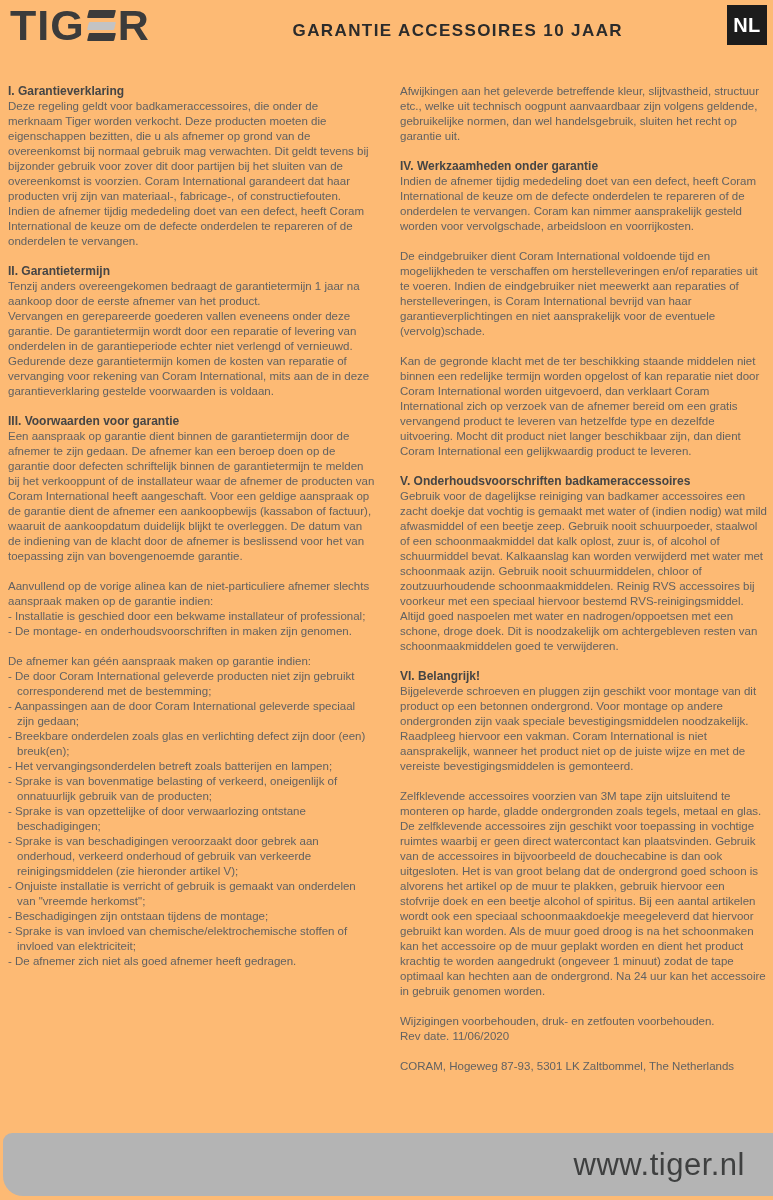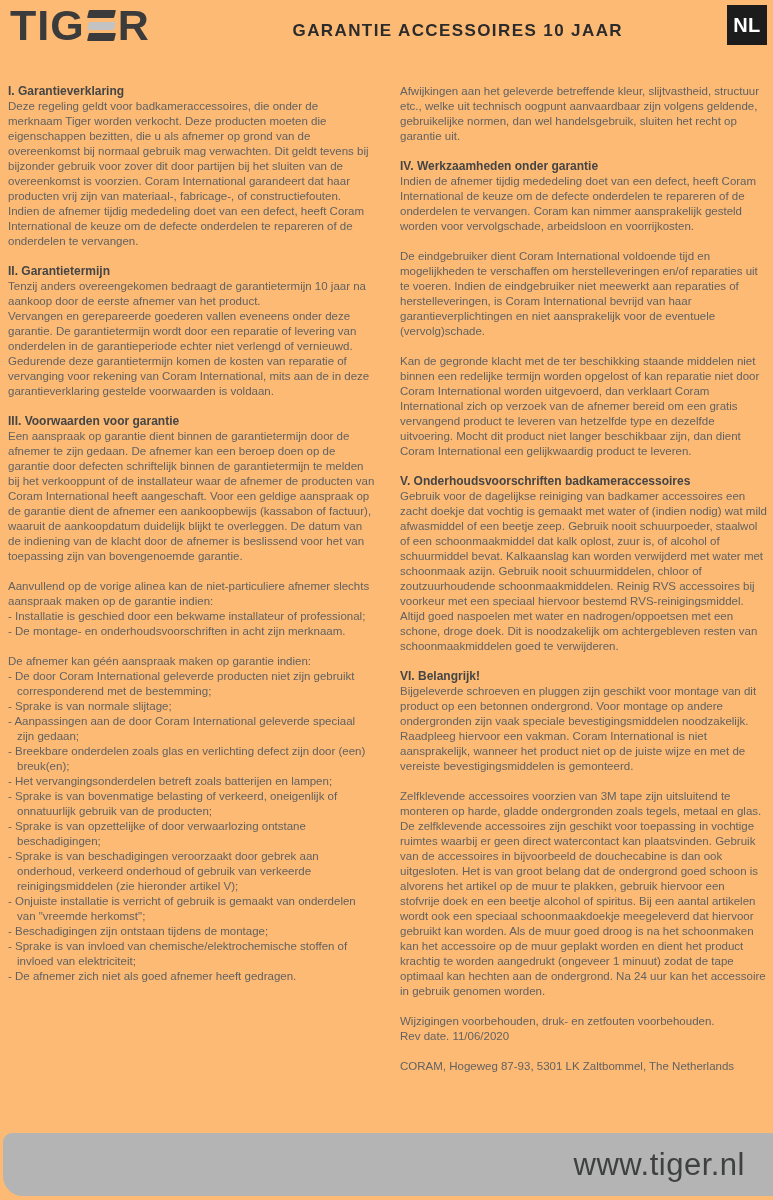--- a/index.html
+++ b/index.html
@@ -78,38 +78,37 @@
 
   <div class="body">
 
     <div class="col">
       <div class="sec">
         <h3>I. Garantieverklaring</h3>
         <p>Deze regeling geldt voor badkameraccessoires, die onder de merknaam Tiger worden verkocht. Deze producten moeten die eigenschappen bezitten, die u als afnemer op grond van de overeenkomst bij normaal gebruik mag verwachten. Dit geldt tevens bij bijzonder gebruik voor zover dit door partijen bij het sluiten van de overeenkomst is voorzien. Coram International garandeert dat haar producten vrij zijn van materiaal-, fabricage-, of constructiefouten. Indien de afnemer tijdig mededeling doet van een defect, heeft Coram International de keuze om de defecte onderdelen te repareren of de onderdelen te vervangen.</p>
       </div>
       <div class="sec">
         <h3>II. Garantietermijn</h3>
-        <p>Tenzij anders overeengekomen bedraagt de garantietermijn 10 jaar na aankoop door de eerste afnemer van het product.</p>
+        <p>Tenzij anders overeengekomen bedraagt de garantietermijn 1 jaar na aankoop door de eerste afnemer van het product.</p>
         <p>Vervangen en gerepareerde goederen vallen eveneens onder deze garantie. De garantietermijn wordt door een reparatie of levering van onderdelen in de garantieperiode echter niet verlengd of vernieuwd.</p>
         <p>Gedurende deze garantietermijn komen de kosten van reparatie of vervanging voor rekening van Coram International, mits aan de in deze garantieverklaring gestelde voorwaarden is voldaan.</p>
       </div>
       <div class="sec">
         <h3>III. Voorwaarden voor garantie</h3>
         <p>Een aanspraak op garantie dient binnen de garantietermijn door de afnemer te zijn gedaan. De afnemer kan een beroep doen op de garantie door defecten schriftelijk binnen de garantietermijn te melden bij het verkooppunt of de installateur waar de afnemer de producten van Coram International heeft aangeschaft. Voor een geldige aanspraak op de garantie dient de afnemer een aankoopbewijs (kassabon of factuur), waaruit de aankoopdatum duidelijk blijkt te overleggen. De datum van de indiening van de klacht door de afnemer is beslissend voor het van toepassing zijn van bovengenoemde garantie.</p>
         <div class="gap"></div>
         <p>Aanvullend op de vorige alinea kan de niet-particuliere afnemer slechts aanspraak maken op de garantie indien:</p>
         <div>
             <div class="li-item">- Installatie is geschied door een bekwame installateur of professional;</div>
-            <div class="li-item">- De montage- en onderhoudsvoorschriften in acht zijn merknaam.</div>
+            <div class="li-item">- De montage- en onderhoudsvoorschriften in maken zijn genomen.</div>
           </div>
         <div class="gap"></div>
         <p>De afnemer kan géén aanspraak maken op garantie indien:</p>
         <div>
             <div class="li-item">- De door Coram International geleverde producten niet zijn gebruikt corresponderend met de bestemming;</div>
-            <div class="li-item">- Sprake is van normale slijtage;</div>
             <div class="li-item">- Aanpassingen aan de door Coram International geleverde speciaal zijn gedaan;</div>
             <div class="li-item">- Breekbare onderdelen zoals glas en verlichting defect zijn door (een) breuk(en);</div>
             <div class="li-item">- Het vervangingsonderdelen betreft zoals batterijen en lampen;</div>
             <div class="li-item">- Sprake is van bovenmatige belasting of verkeerd, oneigenlijk of onnatuurlijk gebruik van de producten;</div>
             <div class="li-item">- Sprake is van opzettelijke of door verwaarlozing ontstane beschadigingen;</div>
             <div class="li-item">- Sprake is van beschadigingen veroorzaakt door gebrek aan onderhoud, verkeerd onderhoud of gebruik van verkeerde reinigingsmiddelen (zie hieronder artikel V);</div>
             <div class="li-item">- Onjuiste installatie is verricht of gebruik is gemaakt van onderdelen van "vreemde herkomst";</div>
             <div class="li-item">- Beschadigingen zijn ontstaan tijdens de montage;</div>
             <div class="li-item">- Sprake is van invloed van chemische/elektrochemische stoffen of invloed van elektriciteit;</div>
             <div class="li-item">- De afnemer zich niet als goed afnemer heeft gedragen.</div>

